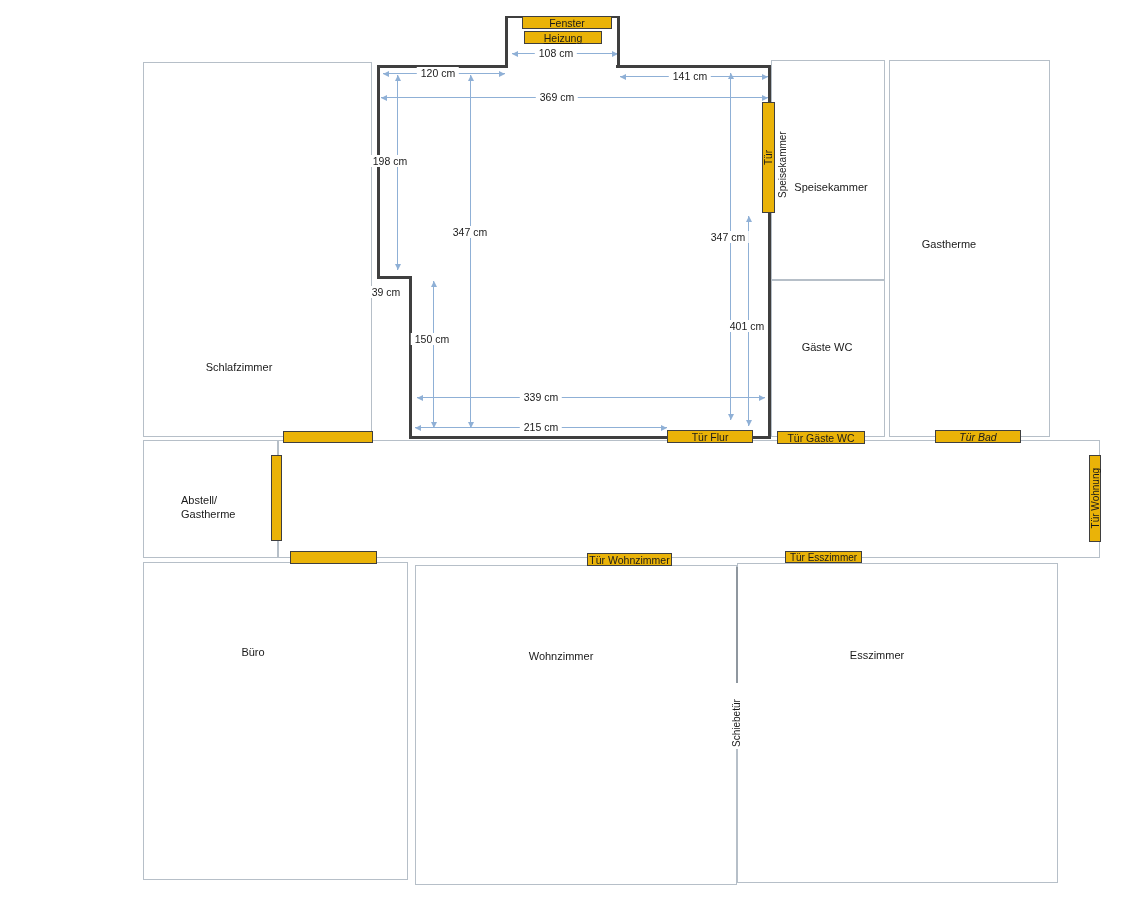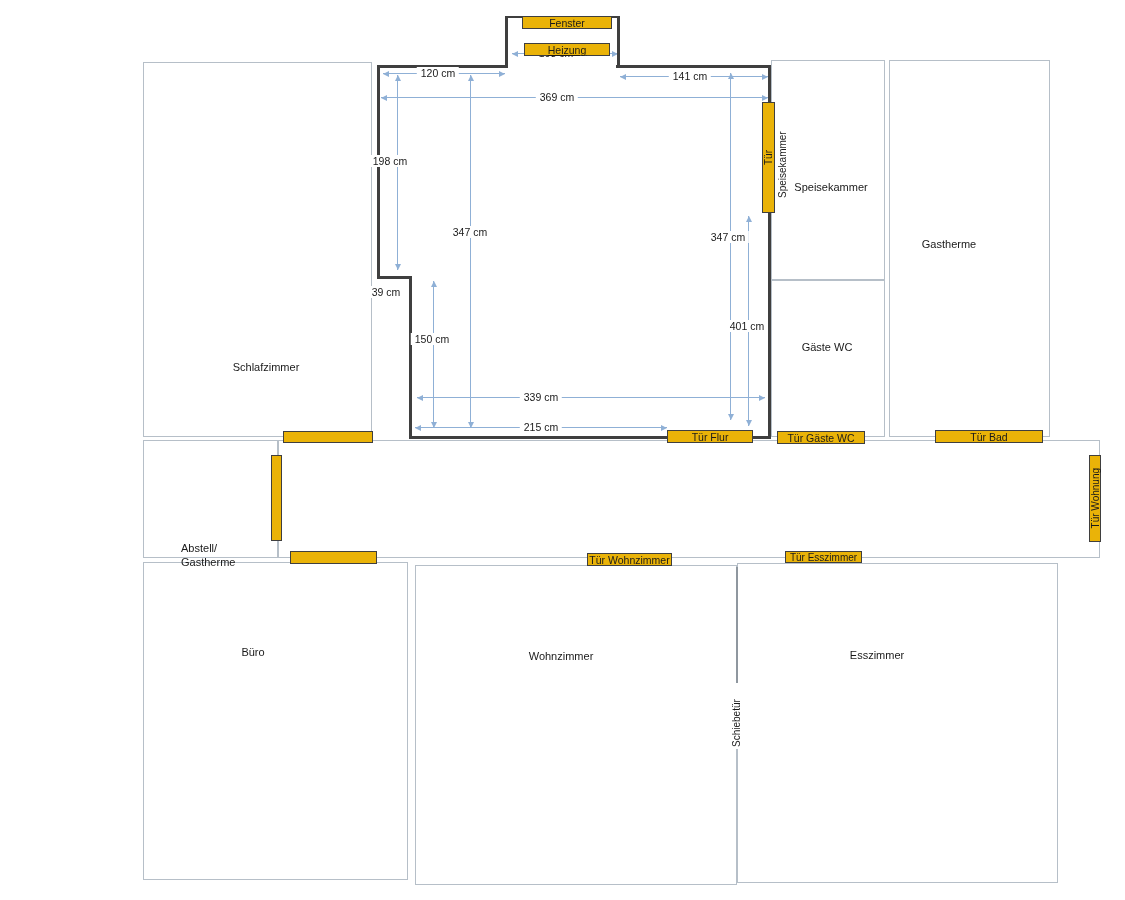--- a/index.html
+++ b/index.html
@@ -28,21 +28,21 @@
     border-left:3px solid transparent;border-right:3px solid transparent;border-bottom:6px solid var(--meas);}
   .mv::after{content:"";position:absolute;bottom:0;left:-3px;width:0;height:0;
     border-left:3px solid transparent;border-right:3px solid transparent;border-top:6px solid var(--meas);}
   .mlabel{position:absolute;transform:translate(-50%,-50%);background:#fff;padding:0 4px;
     font-size:10.5px;white-space:nowrap;z-index:5;color:var(--txt);}
   .door{position:absolute;background:#eab308;border:1.8px solid var(--wall);box-sizing:border-box;
     display:flex;align-items:center;justify-content:center;font-size:10.5px;color:var(--txt);z-index:6;}
   .rlabel{position:absolute;transform:translate(-50%,-50%);font-size:11px;white-space:nowrap;z-index:7;color:var(--txt);}
   .vtext{writing-mode:vertical-rl;transform:rotate(180deg);}
   .vlabel{position:absolute;font-size:10.5px;white-space:nowrap;z-index:7;color:var(--txt);}
-  .multiline{transform:none;line-height:14px;margin-top:48px;}
+  .multiline{transform:none;line-height:14px;}
 </style>
 </head>
 <body>
 
 <div id="plan">
 
   <div class="room" style="left:143px;top:62px;width:229px;height:375px;"></div>
   <div class="room" style="left:771px;top:60px;width:114px;height:221px;"></div>
   <div class="room" style="left:771px;top:279px;width:114px;height:158px;"></div>
   <div class="room" style="left:889px;top:60px;width:161px;height:377px;"></div>
@@ -89,57 +89,57 @@
   <div class="wall" style="left:616px;top:65px;width:155px;height:3px;"></div>
   <div class="wall" style="left:377px;top:65px;width:3px;height:214px;"></div>
   <div class="wall" style="left:377px;top:276px;width:35px;height:3px;"></div>
   <div class="wall" style="left:409px;top:276px;width:3px;height:163px;"></div>
   <div class="wall" style="left:409px;top:436px;width:362px;height:3px;"></div>
   <div class="wall" style="left:768px;top:65px;width:3px;height:374px;"></div>
 
   <div class="door" style="left:522px;top:16px;width:90px;height:13px;">
     <span>Fenster</span>
   </div>
-  <div class="door" style="left:524px;top:43px;width:86px;height:13px;text-decoration:underline;">
+  <div class="door" style="left:524px;top:31px;width:78px;height:13px;text-decoration:underline;">
     <span>Heizung</span>
   </div>
 
   <div class="door" style="left:762px;top:102px;width:13px;height:111px;">
     <span class="vtext" style="font-size:10px;">Tür</span>
   </div>
   <span class="vlabel vtext" style="left:777px;top:118px;height:80px;font-size:10px;">Speisekammer</span>
 
   <div class="door" style="left:667px;top:430px;width:86px;height:13px;">
     <span>Tür Flur</span>
   </div>
   <div class="door" style="left:777px;top:431px;width:88px;height:13px;">
     <span>Tür Gäste WC</span>
   </div>
-  <div class="door" style="left:935px;top:430px;width:108px;height:13px;">
+  <div class="door" style="left:935px;top:430px;width:86px;height:13px;font-style:italic;">
     <span>Tür Bad</span>
   </div>
 
   <div class="door" style="left:283px;top:431px;width:90px;height:12px;"></div>
   <div class="door" style="left:271px;top:455px;width:11px;height:86px;"></div>
   <div class="door" style="left:290px;top:551px;width:87px;height:13px;"></div>
 
   <div class="door" style="left:587px;top:553px;width:85px;height:13px;">
     <span>Tür Wohnzimmer</span>
   </div>
   <div class="door" style="left:785px;top:551px;width:77px;height:12px;">
     <span style="font-size:10px;">Tür Esszimmer</span>
   </div>
 
   <div class="door" style="left:1089px;top:455px;width:12px;height:87px;">
     <span class="vtext" style="font-size:10px;">Tür Wohnung</span>
   </div>
 
   <span class="vlabel vtext" style="left:731px;top:683px;height:62px;background:#fff;padding:2px 0;font-size:10px;">Schiebetür</span>
 
-  <span class="rlabel" style="left:266px;top:367px;">Schlafzimmer</span>
+  <span class="rlabel" style="left:239px;top:367px;">Schlafzimmer</span>
   <span class="rlabel" style="left:831px;top:187px;">Speisekammer</span>
   <span class="rlabel" style="left:949px;top:244px;">Gastherme</span>
   <span class="rlabel" style="left:827px;top:347px;">Gäste WC</span>
   <span class="rlabel multiline" style="left:181px;top:493px;">
     <span style="display:block;">Abstell/</span>
     <span style="display:block;">Gastherme</span>
   </span>
   <span class="rlabel" style="left:253px;top:652px;">Büro</span>
   <span class="rlabel" style="left:561px;top:656px;">Wohnzimmer</span>
   <span class="rlabel" style="left:877px;top:655px;">Esszimmer</span>

